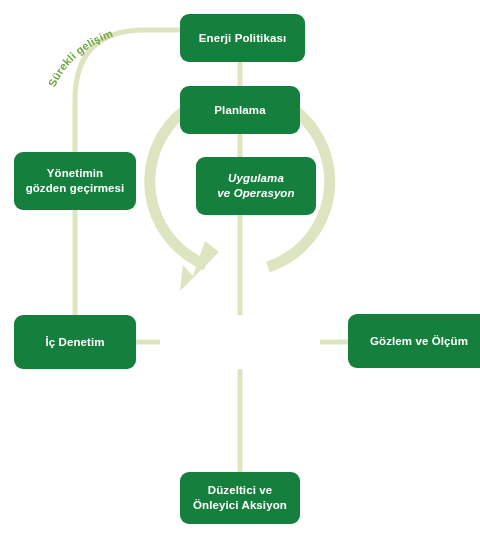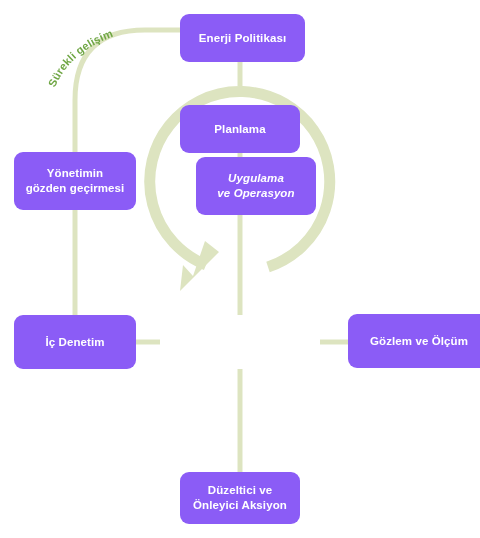--- a/index.html
+++ b/index.html
@@ -21,41 +21,41 @@
   }
   #connector-layer {
     position: absolute;
     left: 0;
     top: 0;
     width: 480px;
     height: 538px;
   }
   .node {
     position: absolute;
-    background: #8b5cf6;
+    background: #15803d;
     border-radius: 9px;
     color: #ffffff;
     font-size: 11.5px;
     font-weight: bold;
     line-height: 15px;
     display: flex;
     align-items: center;
     justify-content: center;
     text-align: center;
     letter-spacing: 0.1px;
     box-sizing: border-box;
     padding: 4px 6px;
     z-index: 3;
   }
   .node-label {
     white-space: pre-line;
     display: block;
   }
   #node-enerji  { left: 180px; top: 14px;  width: 125px; height: 48px; }
-  #node-planlama{ left: 180px; top: 86px;  width: 120px; height: 48px; margin-top: 19px; }
+  #node-planlama{ left: 180px; top: 86px;  width: 120px; height: 48px; }
   #node-uygulama{ left: 196px; top: 157px; width: 120px; height: 58px; font-style: italic; }
   #node-yonetim { left: 14px;  top: 152px; width: 122px; height: 58px; align-items: center; }
   #node-icdenetim{left: 14px;  top: 315px; width: 122px; height: 54px; }
   #node-kontrol { left: 180px; top: 315px; width: 120px; height: 54px; }
   #node-gozlem  { left: 348px; top: 314px; width: 142px; height: 54px; }
   #node-duzeltici{left: 180px; top: 472px; width: 120px; height: 52px; }
 
   #surekli-gelisim-label {
     position: absolute;
     left: 48px;

